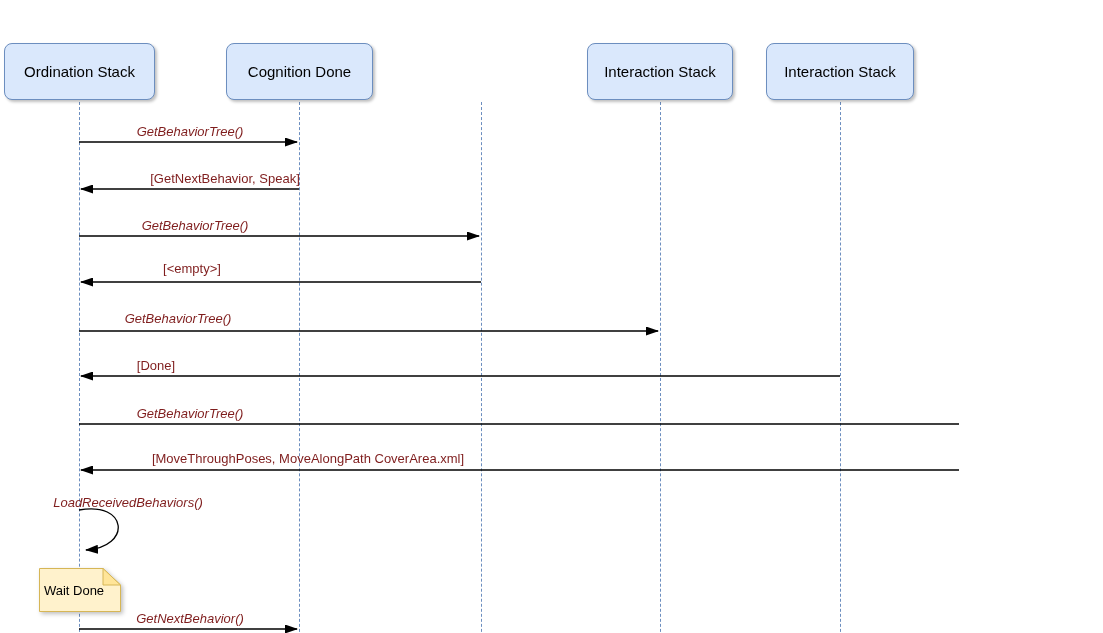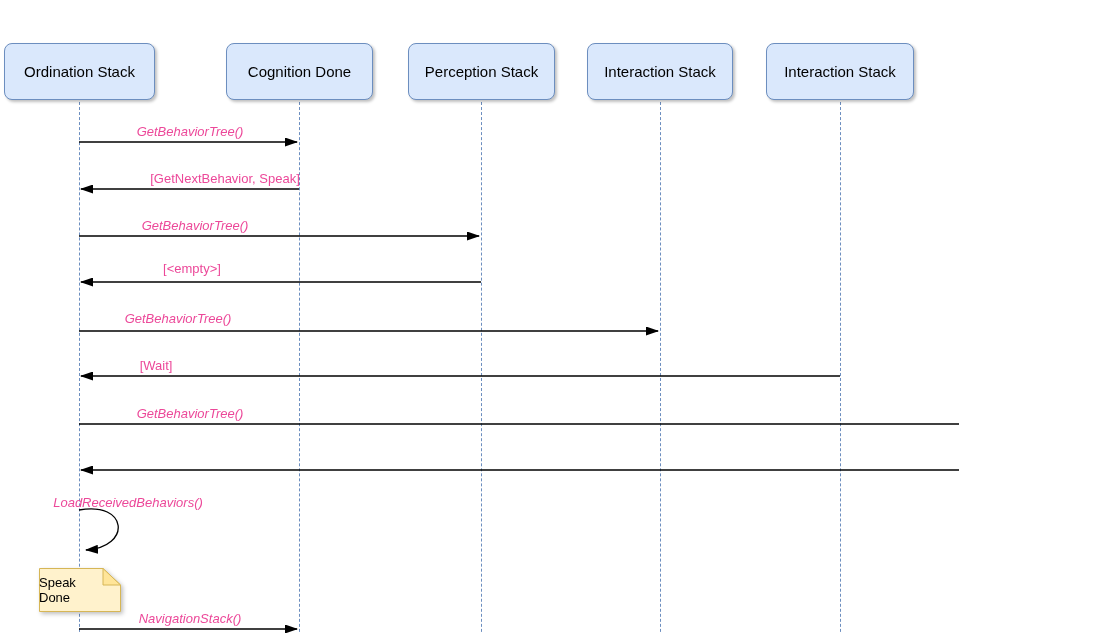--- a/index.html
+++ b/index.html
@@ -28,21 +28,21 @@
     border-left:1px dashed #6c8ebf;
   }
   .arrow-layer{
     position:absolute;left:0;top:0;width:1103px;height:633px;
     pointer-events:none;
   }
   .msg-label{
     position:absolute;
     transform:translateX(-50%);
     white-space:nowrap;
-    font-size:13px;line-height:16px;color:#ec4899;
+    font-size:13px;line-height:16px;color:#7f1d1d;
     text-align:center;
   }
   .msg-label.call{font-style:italic;}
   .note{
     position:absolute;left:39px;top:533px;width:82px;height:44px;
   }
   .note svg{position:absolute;left:0;top:0;filter:drop-shadow(2px 2px 2px rgba(0,0,0,0.25));}
   .note .note-text{
     position:absolute;left:0;top:0;width:70px;height:44px;
     display:flex;align-items:center;justify-content:center;
@@ -60,23 +60,20 @@
   <div class="lifeline" style="left:660px"></div>
   <div class="lifeline" style="left:840px"></div>
   <div class="lifeline" style="left:1020px"></div>
 
   <div class="actor" style="left:4px;width:151px">
       <span>Ordination Stack</span>
     </div>
   <div class="actor" style="left:226px;width:147px">
       <span>Cognition Done</span>
     </div>
-  <div class="actor" style="left:408px;width:147px">
-      <span>Perception Stack</span>
-    </div>
   <div class="actor" style="left:587px;width:146px">
       <span>Interaction Stack</span>
     </div>
   <div class="actor" style="left:766px;width:148px">
       <span>Interaction Stack</span>
     </div>
 
   <svg class="arrow-layer" width="1103" height="633" viewBox="0 0 1103 633">
     <defs>
       <marker id="ah" markerUnits="userSpaceOnUse" markerWidth="13" markerHeight="9" refX="12" refY="4.5" orient="auto">
@@ -93,26 +90,27 @@
     <line x1="1020" y1="435" x2="81" y2="435" stroke="#000" stroke-width="1.3" marker-end="url(#ah)"></line>
     <path d="M 79 475 C 128 466, 132 512, 86 515" fill="none" stroke="#000" stroke-width="1.3" marker-end="url(#ah)"></path>
     <line x1="79" y1="594" x2="297" y2="594" stroke="#000" stroke-width="1.3" marker-end="url(#ah)"></line>
   </svg>
 
   <div class="msg-label call" style="left:190px;top:89px">GetBehaviorTree()</div>
   <div class="msg-label" style="left:225px;top:136px">[GetNextBehavior, Speak]</div>
   <div class="msg-label call" style="left:195px;top:183px">GetBehaviorTree()</div>
   <div class="msg-label" style="left:192px;top:226px">[&lt;empty&gt;]</div>
   <div class="msg-label call" style="left:178px;top:276px">GetBehaviorTree()</div>
-  <div class="msg-label" style="left:156px;top:323px">[Wait]</div>
+  <div class="msg-label" style="left:156px;top:323px">[Done]</div>
   <div class="msg-label call" style="left:190px;top:371px">GetBehaviorTree()</div>
+  <div class="msg-label" style="left:308px;top:416px">[MoveThroughPoses, MoveAlongPath CoverArea.xml]</div>
   <div class="msg-label call" style="left:128px;top:460px">LoadReceivedBehaviors()</div>
-  <div class="msg-label call" style="left:190px;top:576px">NavigationStack()</div>
+  <div class="msg-label call" style="left:190px;top:576px">GetNextBehavior()</div>
 
   <div class="note">
     <svg width="82" height="44" viewBox="0 0 82 44">
       <polygon points="0.5,0.5 64,0.5 81.5,17 81.5,43.5 0.5,43.5" fill="#fff2cc" stroke="#d6b656" stroke-width="1"></polygon>
       <polygon points="64,0.5 64,17 81.5,17" fill="#ffe599" stroke="#d6b656" stroke-width="1"></polygon>
     </svg>
-    <div class="note-text">Speak Done</div>
+    <div class="note-text">Wait Done</div>
   </div>
 
 </div>
 
 </body></html>

